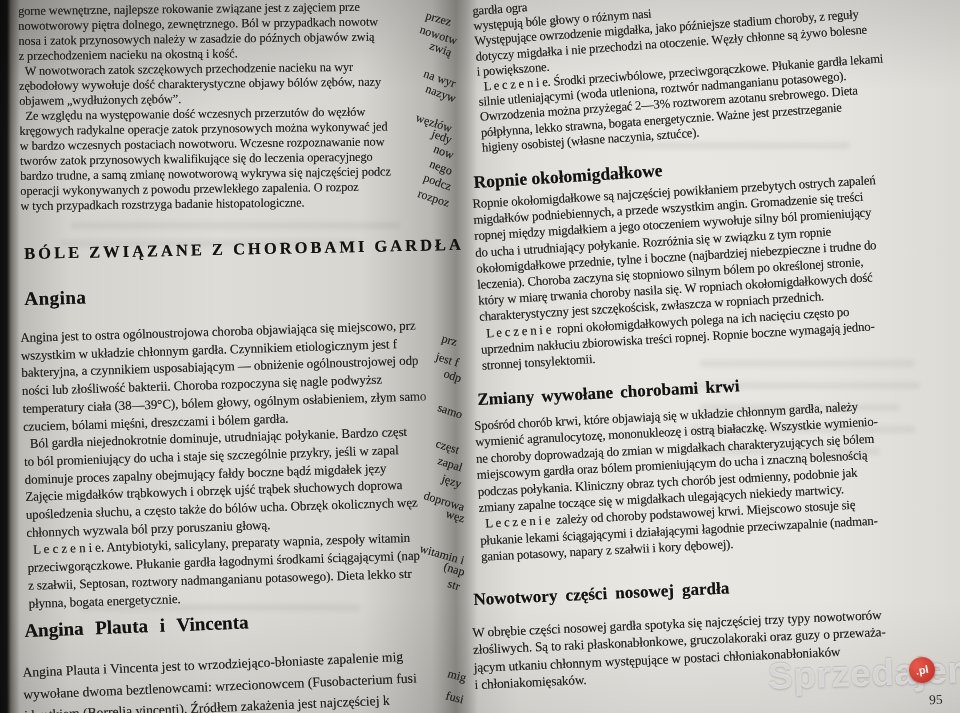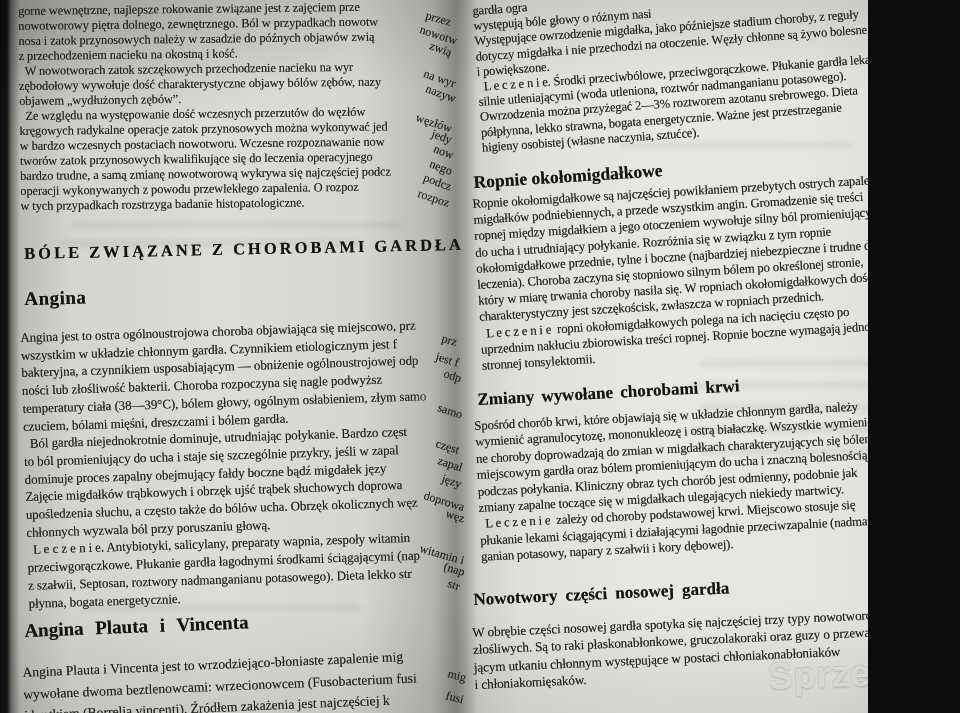--- a/index.html
+++ b/index.html
@@ -1,16 +1,16 @@
 <!DOCTYPE html>
 <html><head>
 <meta charset="utf-8">
 <style>
   html,body{margin:0;padding:0;background:#0c0c0c;}
-  #photo{position:relative;width:868px;height:713px;overflow:hidden;
+  #photo{position:relative;width:960px;height:713px;overflow:hidden;
     background:
       radial-gradient(60% 30% at 0% 0%, rgba(0,0,0,0.20), rgba(0,0,0,0) 70%),
       radial-gradient(140% 120% at 52% 42%, rgba(0,0,0,0) 55%, rgba(0,0,0,0.13) 100%),
       linear-gradient(to bottom, rgba(0,0,0,0.10) 0, rgba(0,0,0,0) 90px, rgba(0,0,0,0) 600px, rgba(0,0,0,0.08) 713px),
       linear-gradient(to right, #0e0e0e 0, #131313 7px, #6f6d68 11px, #bdbbb6 20px, #d5d3ce 70px, #dedcd7 220px, #d8d6d1 360px, #b9b7b2 432px, #8d8b85 456px, #a7a5a0 466px, #d3d1cc 478px, #e2e0db 520px, #e9e7e2 660px, #e7e5e0 820px, #dcdad5 960px);
     font-family:"Liberation Serif","DejaVu Serif",serif;}
   .block{position:absolute;white-space:pre;color:#1d1d1b;transform-origin:0 0;
     text-shadow:0 0 0.6px rgba(30,30,30,0.55);}
   .h{position:absolute;white-space:pre;font-weight:bold;color:#131311;transform-origin:0 0;
     text-shadow:0 0 0.6px rgba(20,20,20,0.6);}

